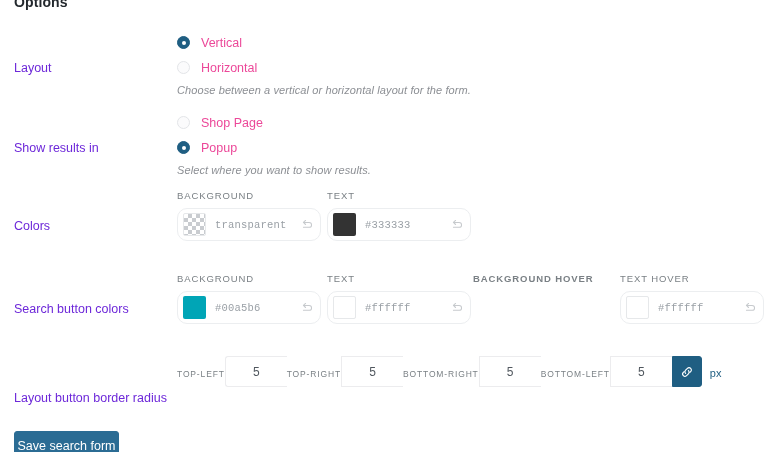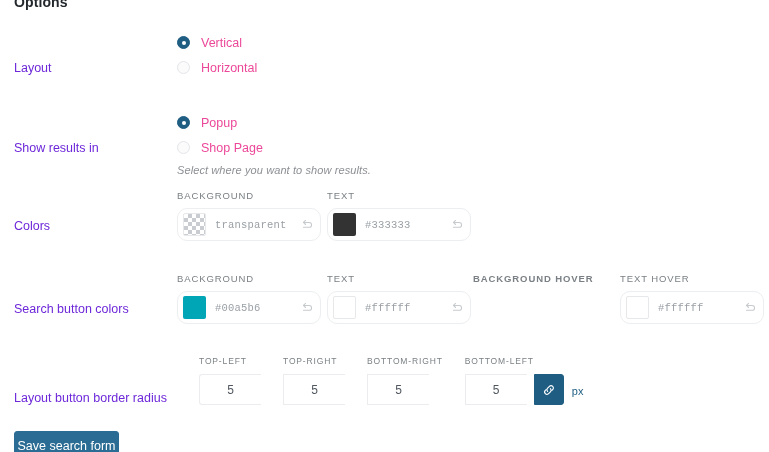--- a/index.html
+++ b/index.html
@@ -166,23 +166,22 @@
   
   .radius-wrap {
     position: absolute;
     left: 177px;
     top: 0;
     display: flex;
     align-items: flex-end;
   }
   .radius-cell {
     display: flex;
-    flex-direction: column;
-    align-items: flex-start;
-    margin-left: 22px;
+    flex-direction: row;
+    align-items: flex-end;
   }
   .radius-caption {
     font-size: 8.5px;
     letter-spacing: 0.85px;
     color: #7a8085;
     text-transform: uppercase;
     margin-bottom: 8px;
     white-space: nowrap;
   }
   .radius-input {
@@ -253,33 +252,34 @@
     <div class="row-label">Layout</div>
     <div class="row-body">
       <div class="radio-line">
         <span class="radio on"></span>
         <span class="radio-text">Vertical</span>
       </div>
       <div class="radio-line">
         <span class="radio off"></span>
         <span class="radio-text">Horizontal</span>
       </div>
+      <div class="help-text">Choose between a vertical or horizontal layout for the form.</div>
     </div>
   </div>
 
   <div class="row" style="top:112px;">
     <div class="row-label">Show results in</div>
     <div class="row-body">
       <div class="radio-line">
+        <span class="radio off"></span>
+        <span class="radio-text">Shop Page</span>
+      </div>
+      <div class="radio-line">
         <span class="radio on"></span>
         <span class="radio-text">Popup</span>
-      </div>
-      <div class="radio-line">
-        <span class="radio off"></span>
-        <span class="radio-text">Shop Page</span>
       </div>
       <div class="help-text">Select where you want to show results.</div>
     </div>
   </div>
 
   <div class="row" style="top:190px;">
     <div class="row-label">Colors</div>
 
     <div class="field-group" style="left:177px;">
       <div class="field-caption">BACKGROUND</div>

